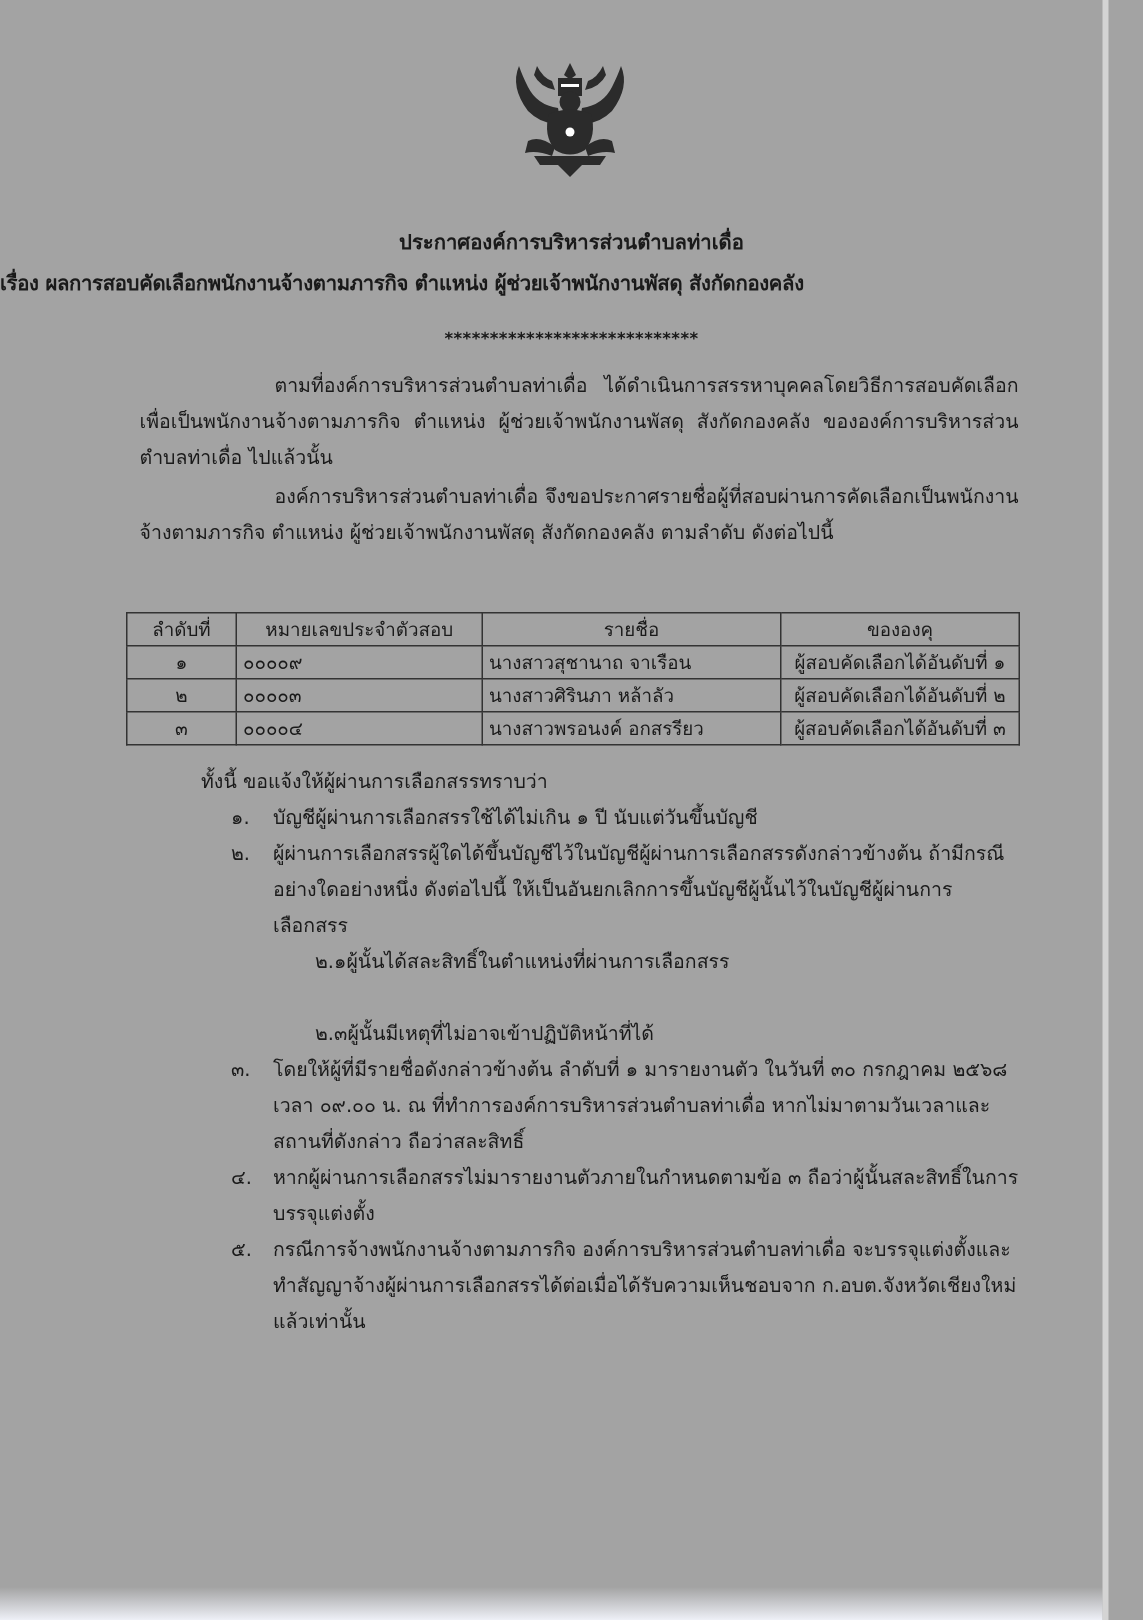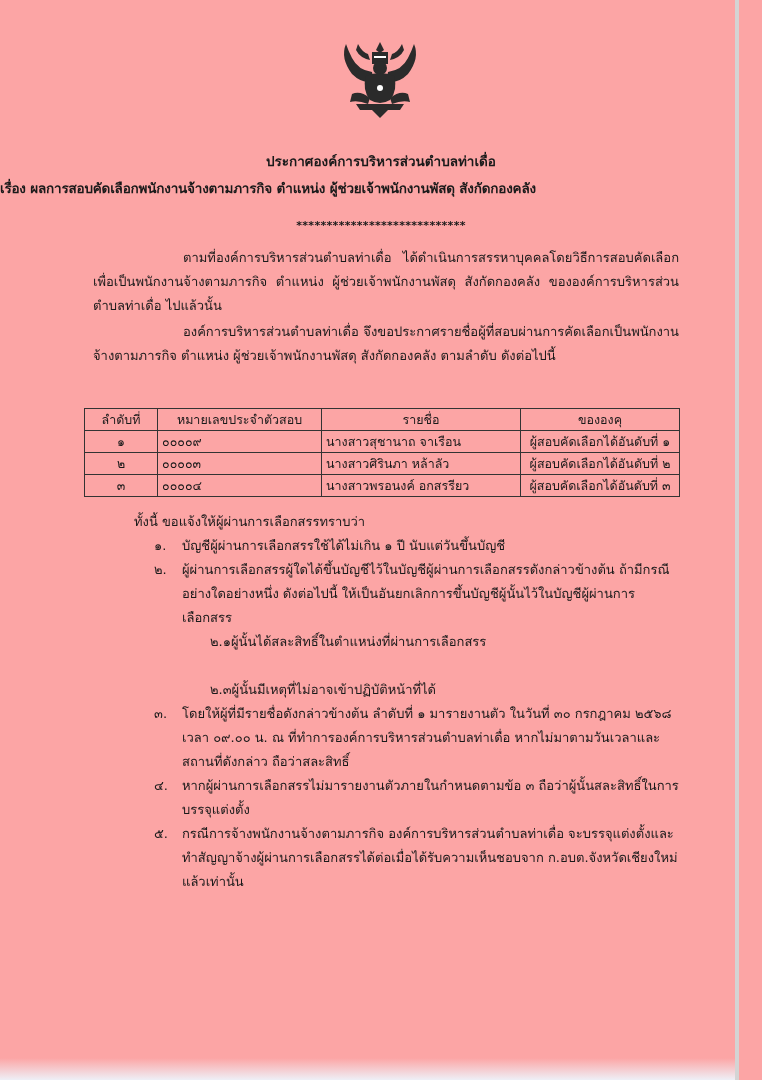--- a/index.html
+++ b/index.html
@@ -9,21 +9,21 @@
     overflow: hidden;
   }
   body {
     position: relative;
     font-family: "DejaVu Sans", "Liberation Sans", sans-serif;
     color: #1a1a1a;
   }
   .page {
     position: absolute; left: 0; top: 0;
     width: 762px; height: 1080px;
-    background: #fca5a5;
+    background: #a3a3a3;
   }
   .page-edge {
     position: absolute; left: 735px; top: 0;
     width: 4px; height: 1080px;
     background: #d4d4d4;
   }
   .bottom-smudge {
     position: absolute; left: 0; top: 1058px;
     width: 735px; height: 22px;
     background: linear-gradient(to bottom, rgba(240,242,250,0) 0%, #eef0f7 100%);

